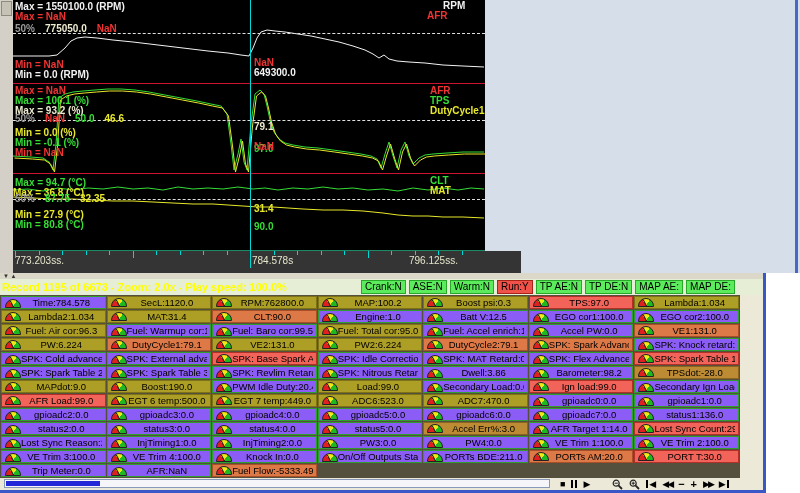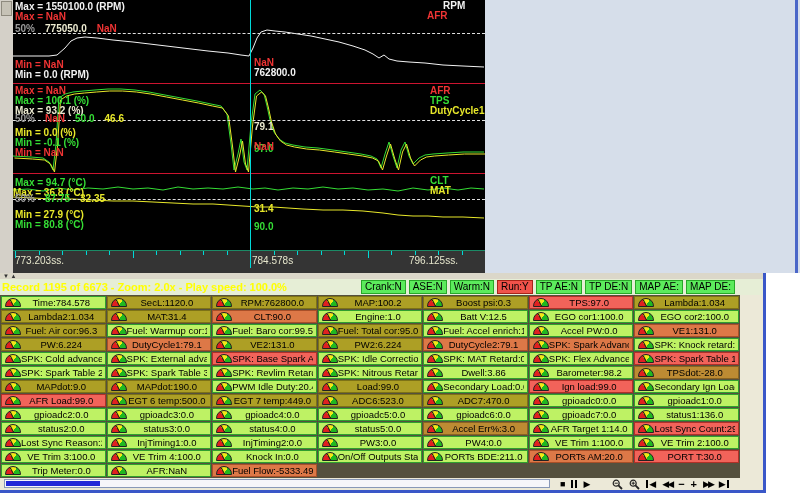--- a/index.html
+++ b/index.html
@@ -9,21 +9,21 @@
   .top-section{position:absolute;left:0;top:0;width:800px;height:273px;background:#d6deea;}
   .left-rail{position:absolute;left:0;top:0;width:13px;height:273px;background:#d4d0c8;border-right:1px solid #a9a593;}
   .rail-thumb{position:absolute;left:1px;top:1px;width:9px;height:13px;background:#c6c2b6;border:1px solid #8e8a7e;}
   .chart-area{position:absolute;left:13px;top:0;width:472px;height:268px;background:#000;}
   .panel{position:absolute;left:0;width:472px;overflow:hidden;}
   #panel1{top:0;height:83px;border-bottom:1px solid #cc1430;}
   #panel2{top:84px;height:89px;border-bottom:1px solid #cc1430;}
   #panel3{top:174px;height:76px;border-bottom:1px solid #1b8a66;}
   .panel svg{position:absolute;left:0;top:0;}
   .dash{position:absolute;left:0;width:472px;height:0;border-top:1px dashed #e0e0e0;}
-  .axis-strip{position:absolute;left:0;top:251px;width:472px;height:23px;background:#343434;}
+  .axis-strip{position:absolute;left:0;top:251px;width:472px;height:23px;background:#343434;padding-left:36px;}
   .tick{position:absolute;top:0;width:1px;background:#00d8d8;}
   .axis-label{position:absolute;top:4px;font-size:10px;color:#e6e6cc;white-space:nowrap;}
   .cursor-line{position:absolute;left:237px;top:0;width:1px;height:268px;background:#00d8d8;z-index:6;}
   .clabel{position:absolute;font-size:10px;font-weight:bold;line-height:10px;white-space:nowrap;z-index:5;}
   .w{color:#f2f2f2}.r{color:#f03434}.g{color:#35dd35}.y{color:#e8e82a}.gy{color:#9a9a9a}.pw{color:#ecead0}
   .legend{position:absolute;z-index:5;display:flex;flex-direction:column;gap:0;}
   .legend span{font-size:10px;font-weight:bold;line-height:10px;white-space:nowrap;}
   .midrow{display:flex;gap:10px;}
   
   .right-panel{position:absolute;left:485px;top:0;width:310px;height:273px;background:#d6deea;}
@@ -42,21 +42,21 @@
   .record-info{position:absolute;left:2px;top:2px;font-size:11px;font-weight:bold;color:#ffff00;white-space:nowrap;}
   .chips{position:absolute;right:28px;top:1px;display:flex;gap:3px;}
   .chip{background:#5ceb5c;border:1px solid #28a828;color:#000;font-size:10px;line-height:12px;padding:0 3px;white-space:nowrap;}
   .chip-red{background:#f0524a;border-color:#a82418;}
   
   .grid{position:absolute;left:0;top:22px;width:740px;display:grid;grid-template-columns:repeat(7,1fr);
        grid-auto-rows:13px;gap:1px;background:#55503e;padding:1px;box-sizing:border-box;}
   .cell{display:flex;align-items:center;padding-left:3px;overflow:hidden;white-space:nowrap;
        font-size:9.5px;color:#000;border-style:solid;border-width:1px;}
   .cell .lbl{flex:1;text-align:center;overflow:hidden;margin-right:3px;}
-  .c-green{background:#bef264;border-color:#2f9e2f;}
+  .c-green{background:#8b5cf6;border-color:#2f9e2f;align-items:flex-end;}
   .c-olive{background:#ad9f25;border-color:#7d7216;}
   .c-tan{background:#bd8b33;border-color:#8a6420;}
   .c-orange{background:#dd7847;border-color:#a84f28;}
   .c-red{background:#f2635a;border-color:#b13028;}
   .empty{visibility:hidden;}
   .gauge{position:relative;flex:0 0 16px;width:16px;height:9px;border-radius:8px 8px 0 0;
        border:1px solid #222;box-sizing:border-box;
        background:conic-gradient(from 270deg at 50% 100%,#e02020 0deg 60deg,#f2e818 60deg 120deg,#20b820 120deg 180deg,transparent 180deg 360deg);}
   .gauge::after{content:"";position:absolute;left:7px;bottom:0;width:1px;height:7px;background:#111;
        transform:rotate(-28deg);transform-origin:bottom center;}
@@ -92,21 +92,21 @@
         <span class="clabel w" style="left:2px;top:2px">Max = 1550100.0 (RPM)</span>
         <span class="clabel r" style="left:2px;top:12px">Max = NaN</span>
         <div class="clabel midrow" style="left:2px;top:24px">
           <span class="gy">50%</span>
           <span class="pw">775050.0</span>
           <span class="r">NaN</span>
         </div>
         <span class="clabel r" style="left:2px;top:60px">Min = NaN</span>
         <span class="clabel w" style="left:2px;top:70px">Min = 0.0 (RPM)</span>
         <span class="clabel r" style="left:241px;top:58px">NaN</span>
-        <span class="clabel w" style="left:241px;top:68px">762800.0</span>
+        <span class="clabel w" style="left:241px;top:68px">649300.0</span>
         <div class="legend" id="legend-p1" style="left:414px;top:1px">
             <span style="color: rgb(242, 242, 242); padding-left: 16px;">RPM</span>
             <span style="color: rgb(240, 52, 52);">AFR</span>
           </div>
       </div>
 
       <div class="panel" id="panel2">
         <svg id="svg-p2" width="472" height="89" viewBox="0 0 472 89">
             <polyline points="0,72 18,73 30,74 36,78 40,86 43,60 46,14 52,10 60,8 70,7 82,6 95,5 108,5 122,6 136,8 152,11 168,14 184,17 198,20 208,22 214,30 218,60 221,86 225,70 228,55 231,78 234,86 238,40 242,10 247,6 251,10 254,22 257,36 261,48 266,55 272,59 280,61 292,63 305,64 320,66 334,68 348,70 358,72 364,75 368,84 372,70 376,58 380,72 384,84 388,66 392,58 396,72 400,80 406,74 412,71 420,70 434,69 450,68 471,68" fill="none" stroke="#35dd35" stroke-width="1"></polyline>
             <polyline points="0,72 18,73 30,74 36,78 40,86 43,60 46,14 52,10 60,8 70,7 82,6 95,5 108,5 122,6 136,8 152,11 168,14 184,17 198,20 208,22 214,30 218,60 221,86 225,70 228,55 231,78 234,86 238,40 242,10 247,6 251,10 254,22 257,36 261,48 266,55 272,59 280,61 292,63 305,64 320,66 334,68 348,70 358,72 364,75 368,84 372,70 376,58 380,72 384,84 388,66 392,58 396,72 400,80 406,74 412,71 420,70 434,69 450,68 471,68" fill="none" stroke="#e8e82a" stroke-width="1" transform="translate(1.5,2)"></polyline>
@@ -374,21 +374,21 @@
         <div class="cell c-tan">
           <span class="gauge"></span>
           <span class="lbl">TPSdot:-28.0</span>
         </div>
         <div class="cell c-olive">
           <span class="gauge"></span>
           <span class="lbl">MAPdot:9.0</span>
         </div>
         <div class="cell c-olive">
           <span class="gauge"></span>
-          <span class="lbl">MAPdot:190.0</span>
+          <span class="lbl">Boost:190.0</span>
         </div>
         <div class="cell c-green">
           <span class="gauge"></span>
           <span class="lbl">PWM Idle Duty:20.4</span>
         </div>
         <div class="cell c-olive">
           <span class="gauge"></span>
           <span class="lbl">Load:99.0</span>
         </div>
         <div class="cell c-green">

